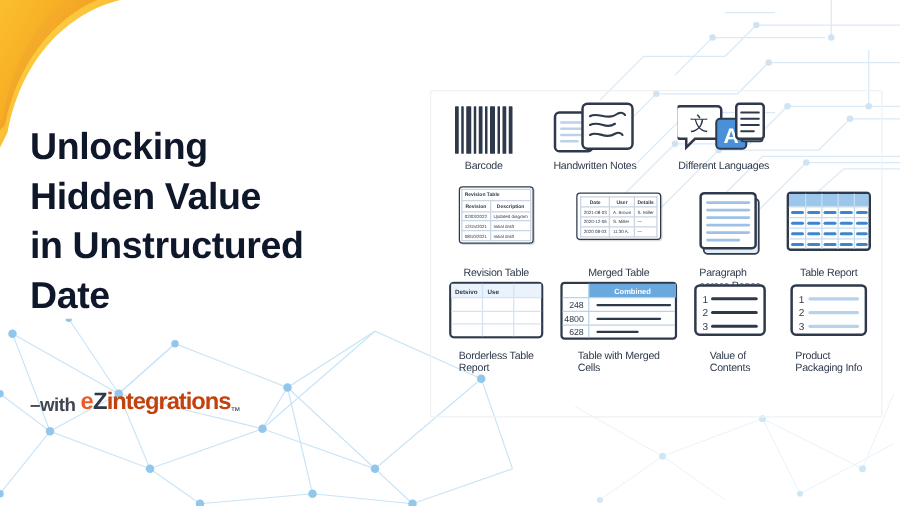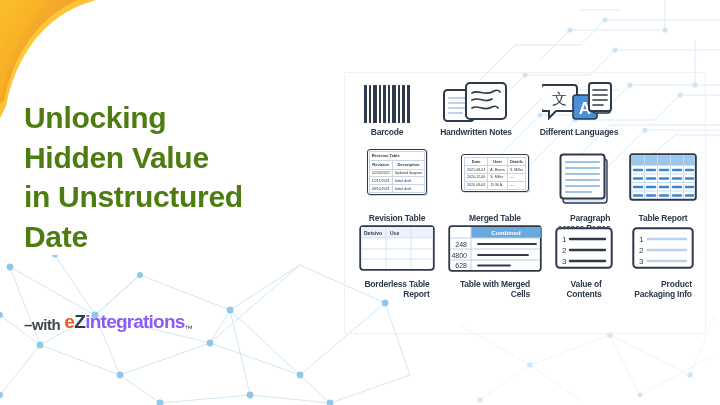--- a/index.html
+++ b/index.html
@@ -17,43 +17,43 @@
   .circuit { position:absolute; top:0; right:0; width:240px; height:175px; opacity:.55; }
   .network { position:absolute; bottom:0; left:0; width:420px; height:150px; opacity:.85; }
   .network-r { position:absolute; bottom:0; right:0; width:260px; height:110px; opacity:.5; }
 
   
   .left {
     position:absolute; left:24px; top:98px; width:320px;
   }
   .headline {
     font-size:30px; line-height:1.32; font-weight:bold;
-    color:#4d7c0f; letter-spacing:-0.3px;
+    color:#0f172a; letter-spacing:-0.3px;
   }
   .logo-row {
     position:absolute; left:24px; top:311px;
     display:flex; align-items:flex-end; font-size:17px;
   }
   .logo-with { color:#3f4650; font-weight:600; letter-spacing:-.4px; font-size:15px; }
   .logo-e { color:#ee5a24; font-weight:bold; font-size:19px; letter-spacing:-.6px; }
   .logo-z { color:#2e3a4b; font-weight:bold; font-size:19px; letter-spacing:-.6px; }
-  .logo-rest { color:#8b5cf6; font-weight:bold; font-size:19px; letter-spacing:-.8px; }
+  .logo-rest { color:#c2410c; font-weight:bold; font-size:19px; letter-spacing:-.8px; }
   .logo-tm { color:#2e3a4b; font-size:8px; vertical-align:super; }
 
   
   .panel {
     position:absolute; left:344px; top:72px; width:362px; height:262px;
     border:1px solid #f0f1f3; border-radius:2px; background:transparent;
   }
   .row { position:absolute; display:flex; }
 
   .cell { display:flex; flex-direction:column; align-items:center; }
   .cap {
-    margin-top:4px; font-size:8.5px; font-weight:bold; color:#2e3a4b;
-    text-align:right; line-height:1.2; letter-spacing:-.2px;
+    margin-top:4px; font-size:8.5px; font-weight:normal; color:#2e3a4b;
+    text-align:left; line-height:1.2; letter-spacing:-.2px;
   }
   .art { display:flex; align-items:flex-end; justify-content:center; }
 
   
   .barcode { display:flex; gap:2px; height:38px; align-items:stretch; }
   .barcode i { display:block; background:#2e3a4b; border-radius:.5px; }
 
   
   table.mini { border-collapse:collapse; background:#fff; }
   table.mini td, table.mini th {

